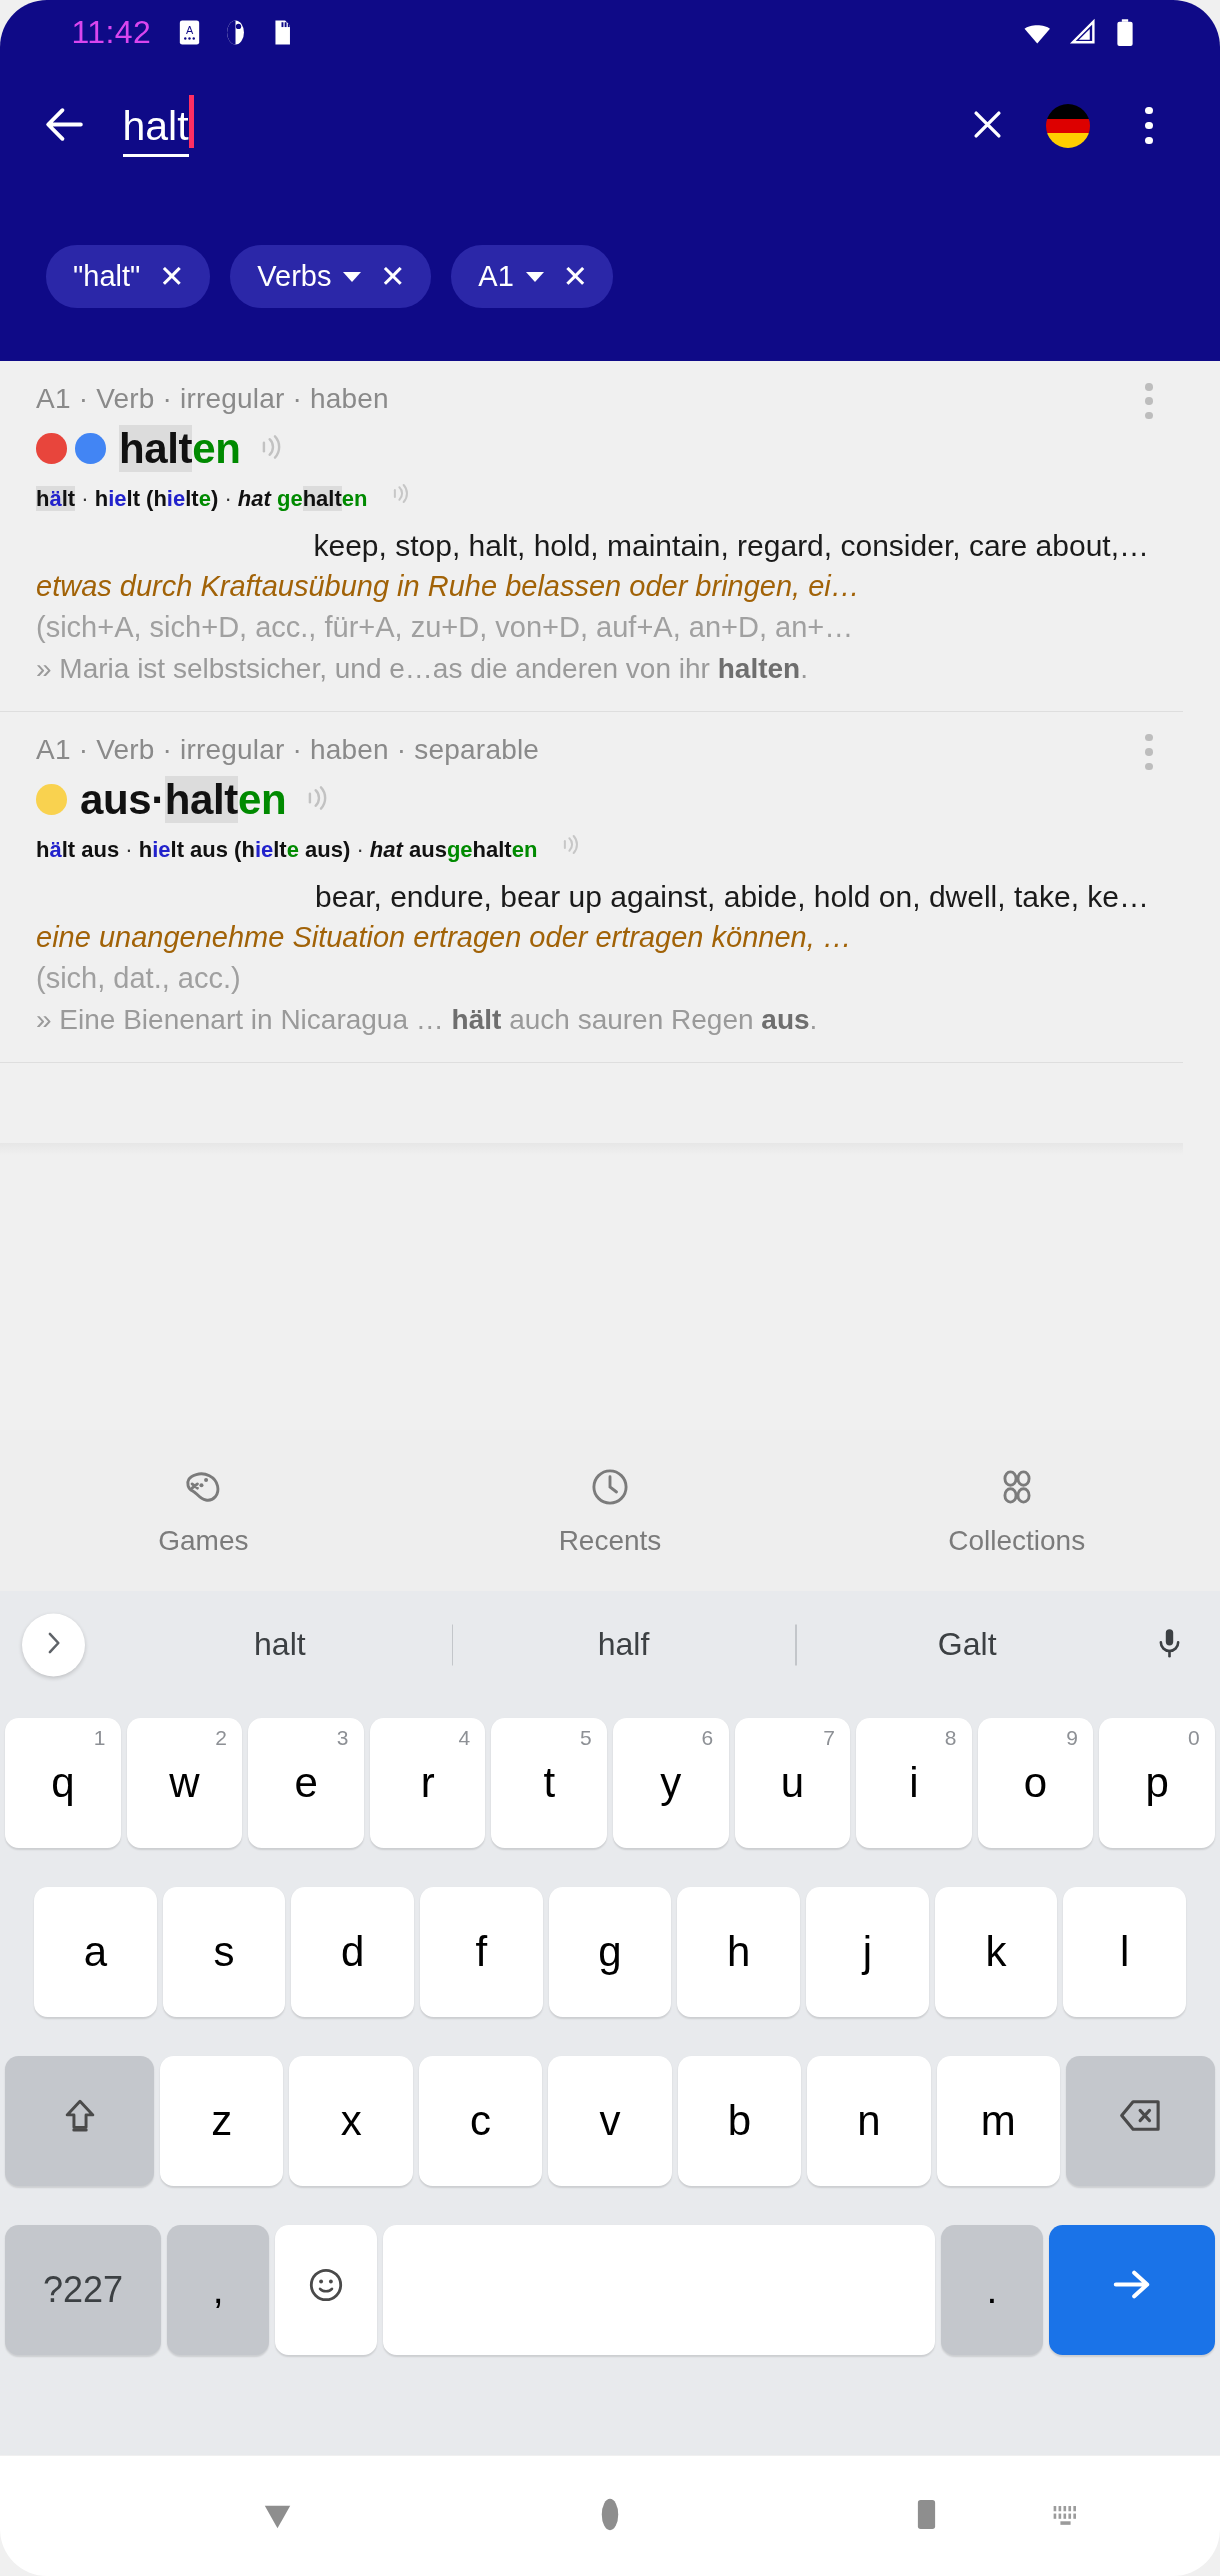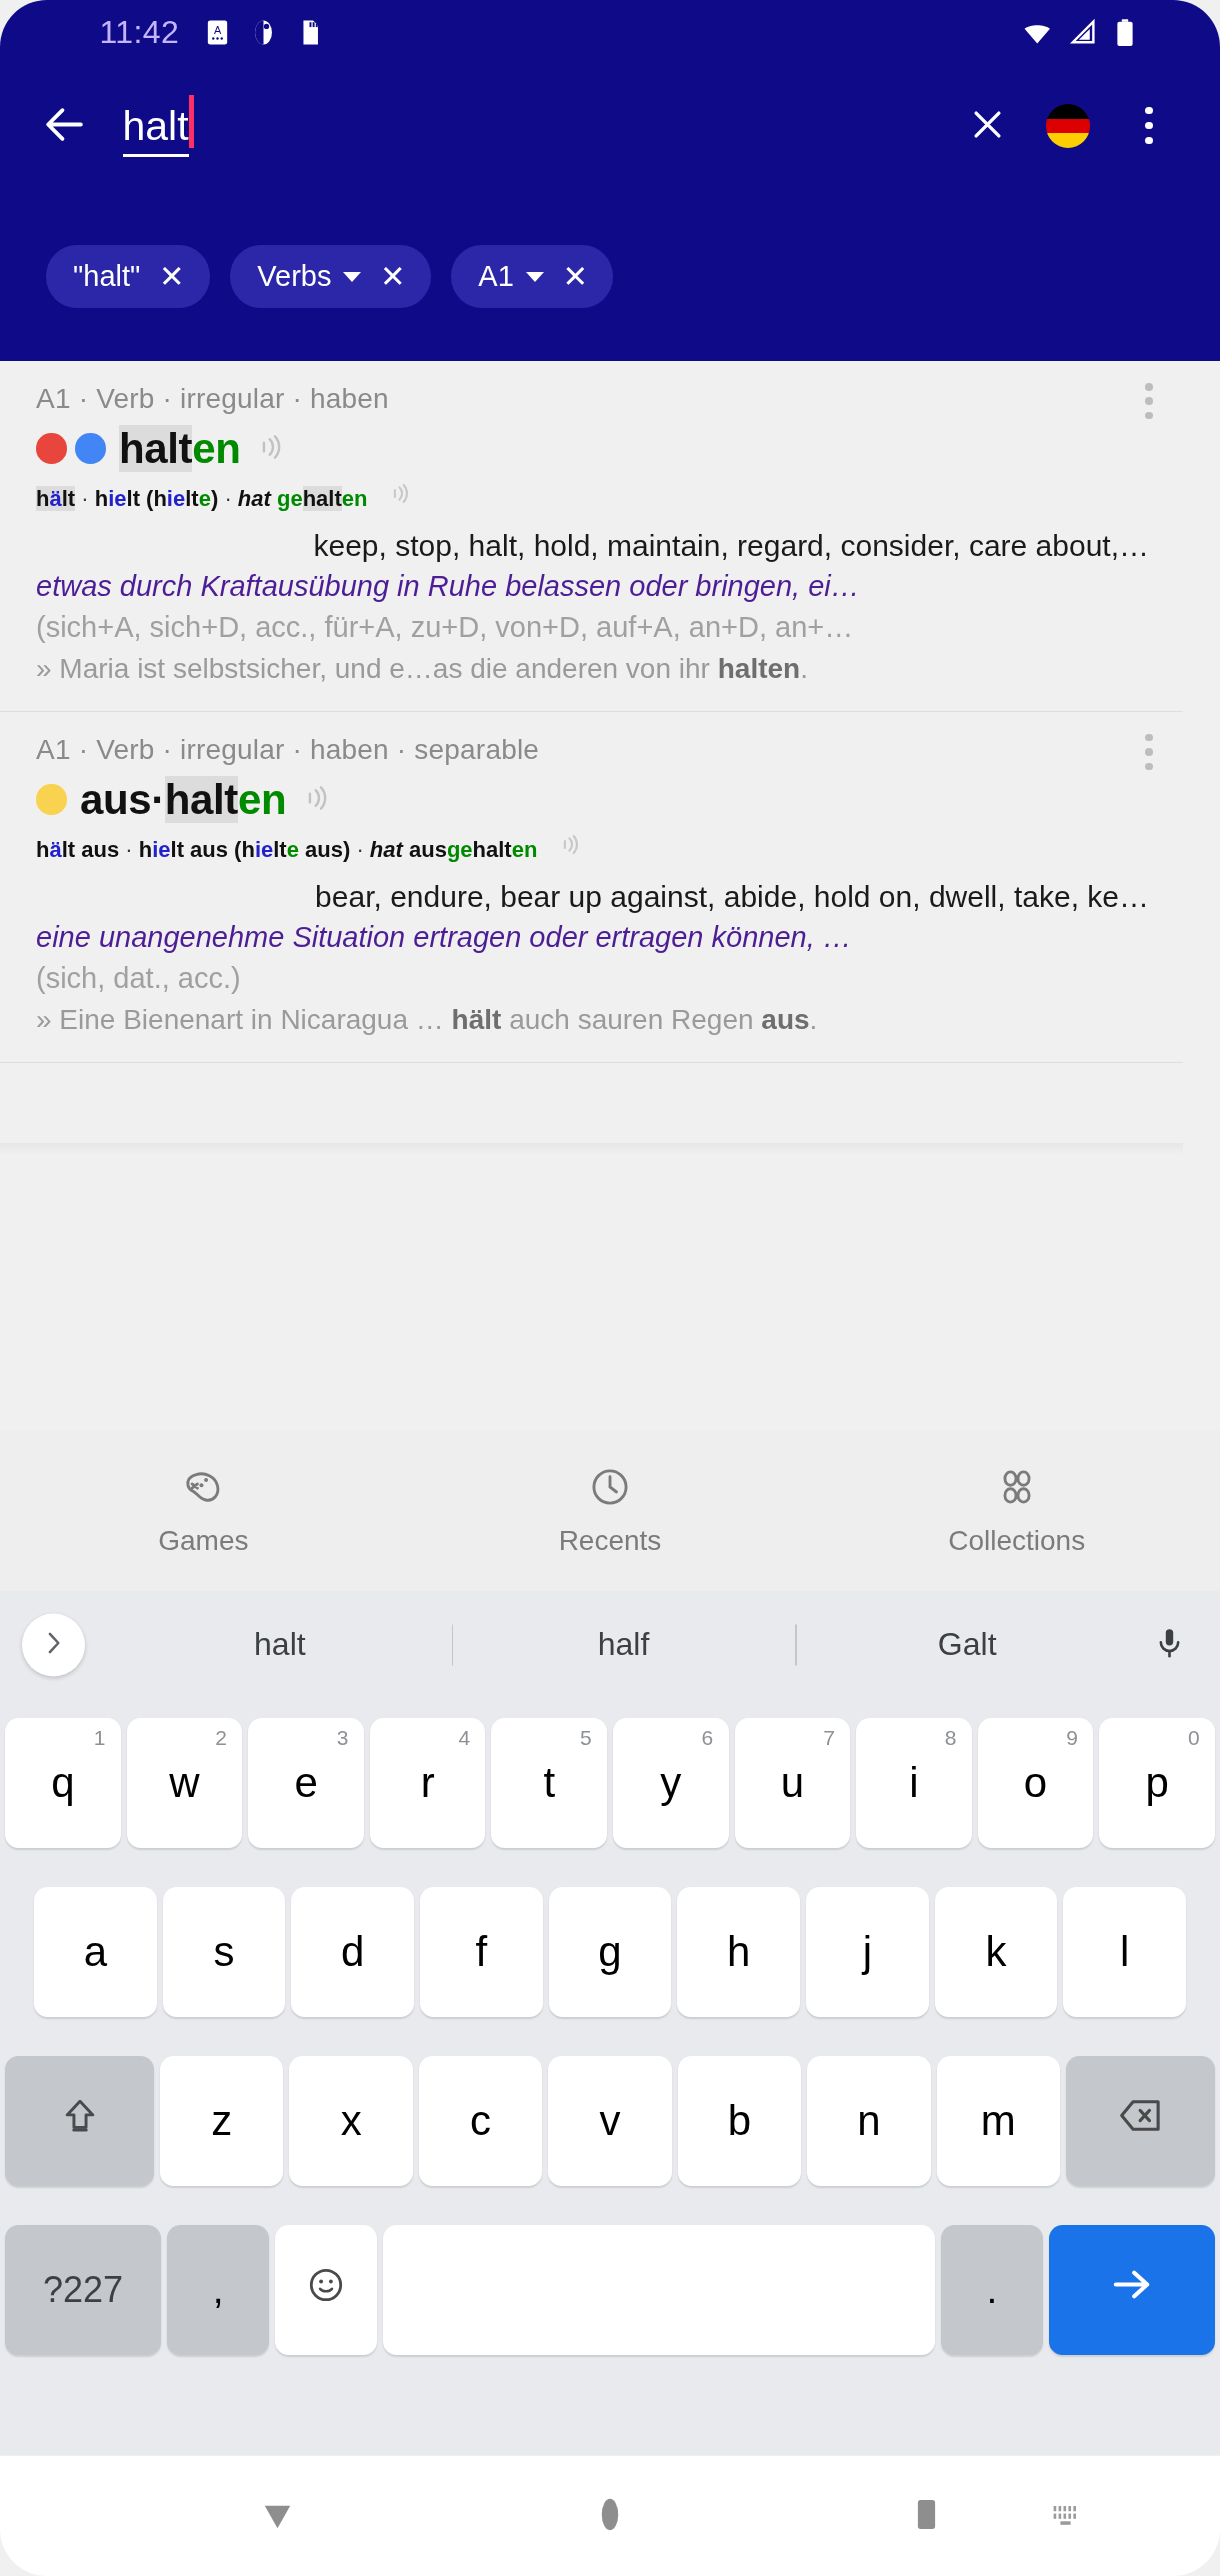--- a/index.html
+++ b/index.html
@@ -18,22 +18,22 @@
 
   
   .statusbar {
     position: absolute; top: 0; left: 0; width: 1220px; height: 64px;
     background: #0f0a87;
     display: flex; align-items: center;
     padding: 0 30.5px;
     border-top-left-radius: 47px; border-top-right-radius: 47px;
   }
   .sb-time {
-    color: #c4b5fd; font-size: 32px; font-weight: 500; letter-spacing: 0.4px;
-    margin-left: 69px;
+    color: #d946ef; font-size: 32px; font-weight: 500; letter-spacing: 0.4px;
+    margin-left: 41px;
   }
   .sb-left-icons { display: flex; align-items: center; gap: 17px; margin-left: 24px; }
   .sb-right { margin-left: auto; display: flex; align-items: center; gap: 17px; margin-right: 47px; }
   .sb-ico { width: 29px; height: 29px; display: block; }
 
   
   .appbar {
     position: absolute; top: 64px; left: 0; width: 1220px; height: 123px;
     background: #0f0a87;
     display: flex; align-items: center;
@@ -120,21 +120,21 @@
     margin-bottom: 3.4px; white-space: nowrap; overflow: hidden;
   }
   .forms .it { font-style: italic; font-weight: bold; }
   .forms .sep { font-weight: normal; color: #333; }
 
   .translations {
     font-size: 30px; color: #1a1a1a; line-height: 41px;
     white-space: nowrap; overflow: hidden; text-overflow: clip; text-align: right;
   }
   .def {
-    font-size: 29px; color: #4c1d95; font-style: italic; line-height: 41px;
+    font-size: 29px; color: #a16207; font-style: italic; line-height: 41px;
     white-space: nowrap; overflow: hidden;
   }
   .cases {
     font-size: 29px; color: #a0a0a0; line-height: 41px;
     white-space: nowrap; overflow: hidden;
   }
   .example {
     font-size: 28px; color: #9a9a9a; line-height: 41px;
     white-space: nowrap; overflow: hidden;
   }

